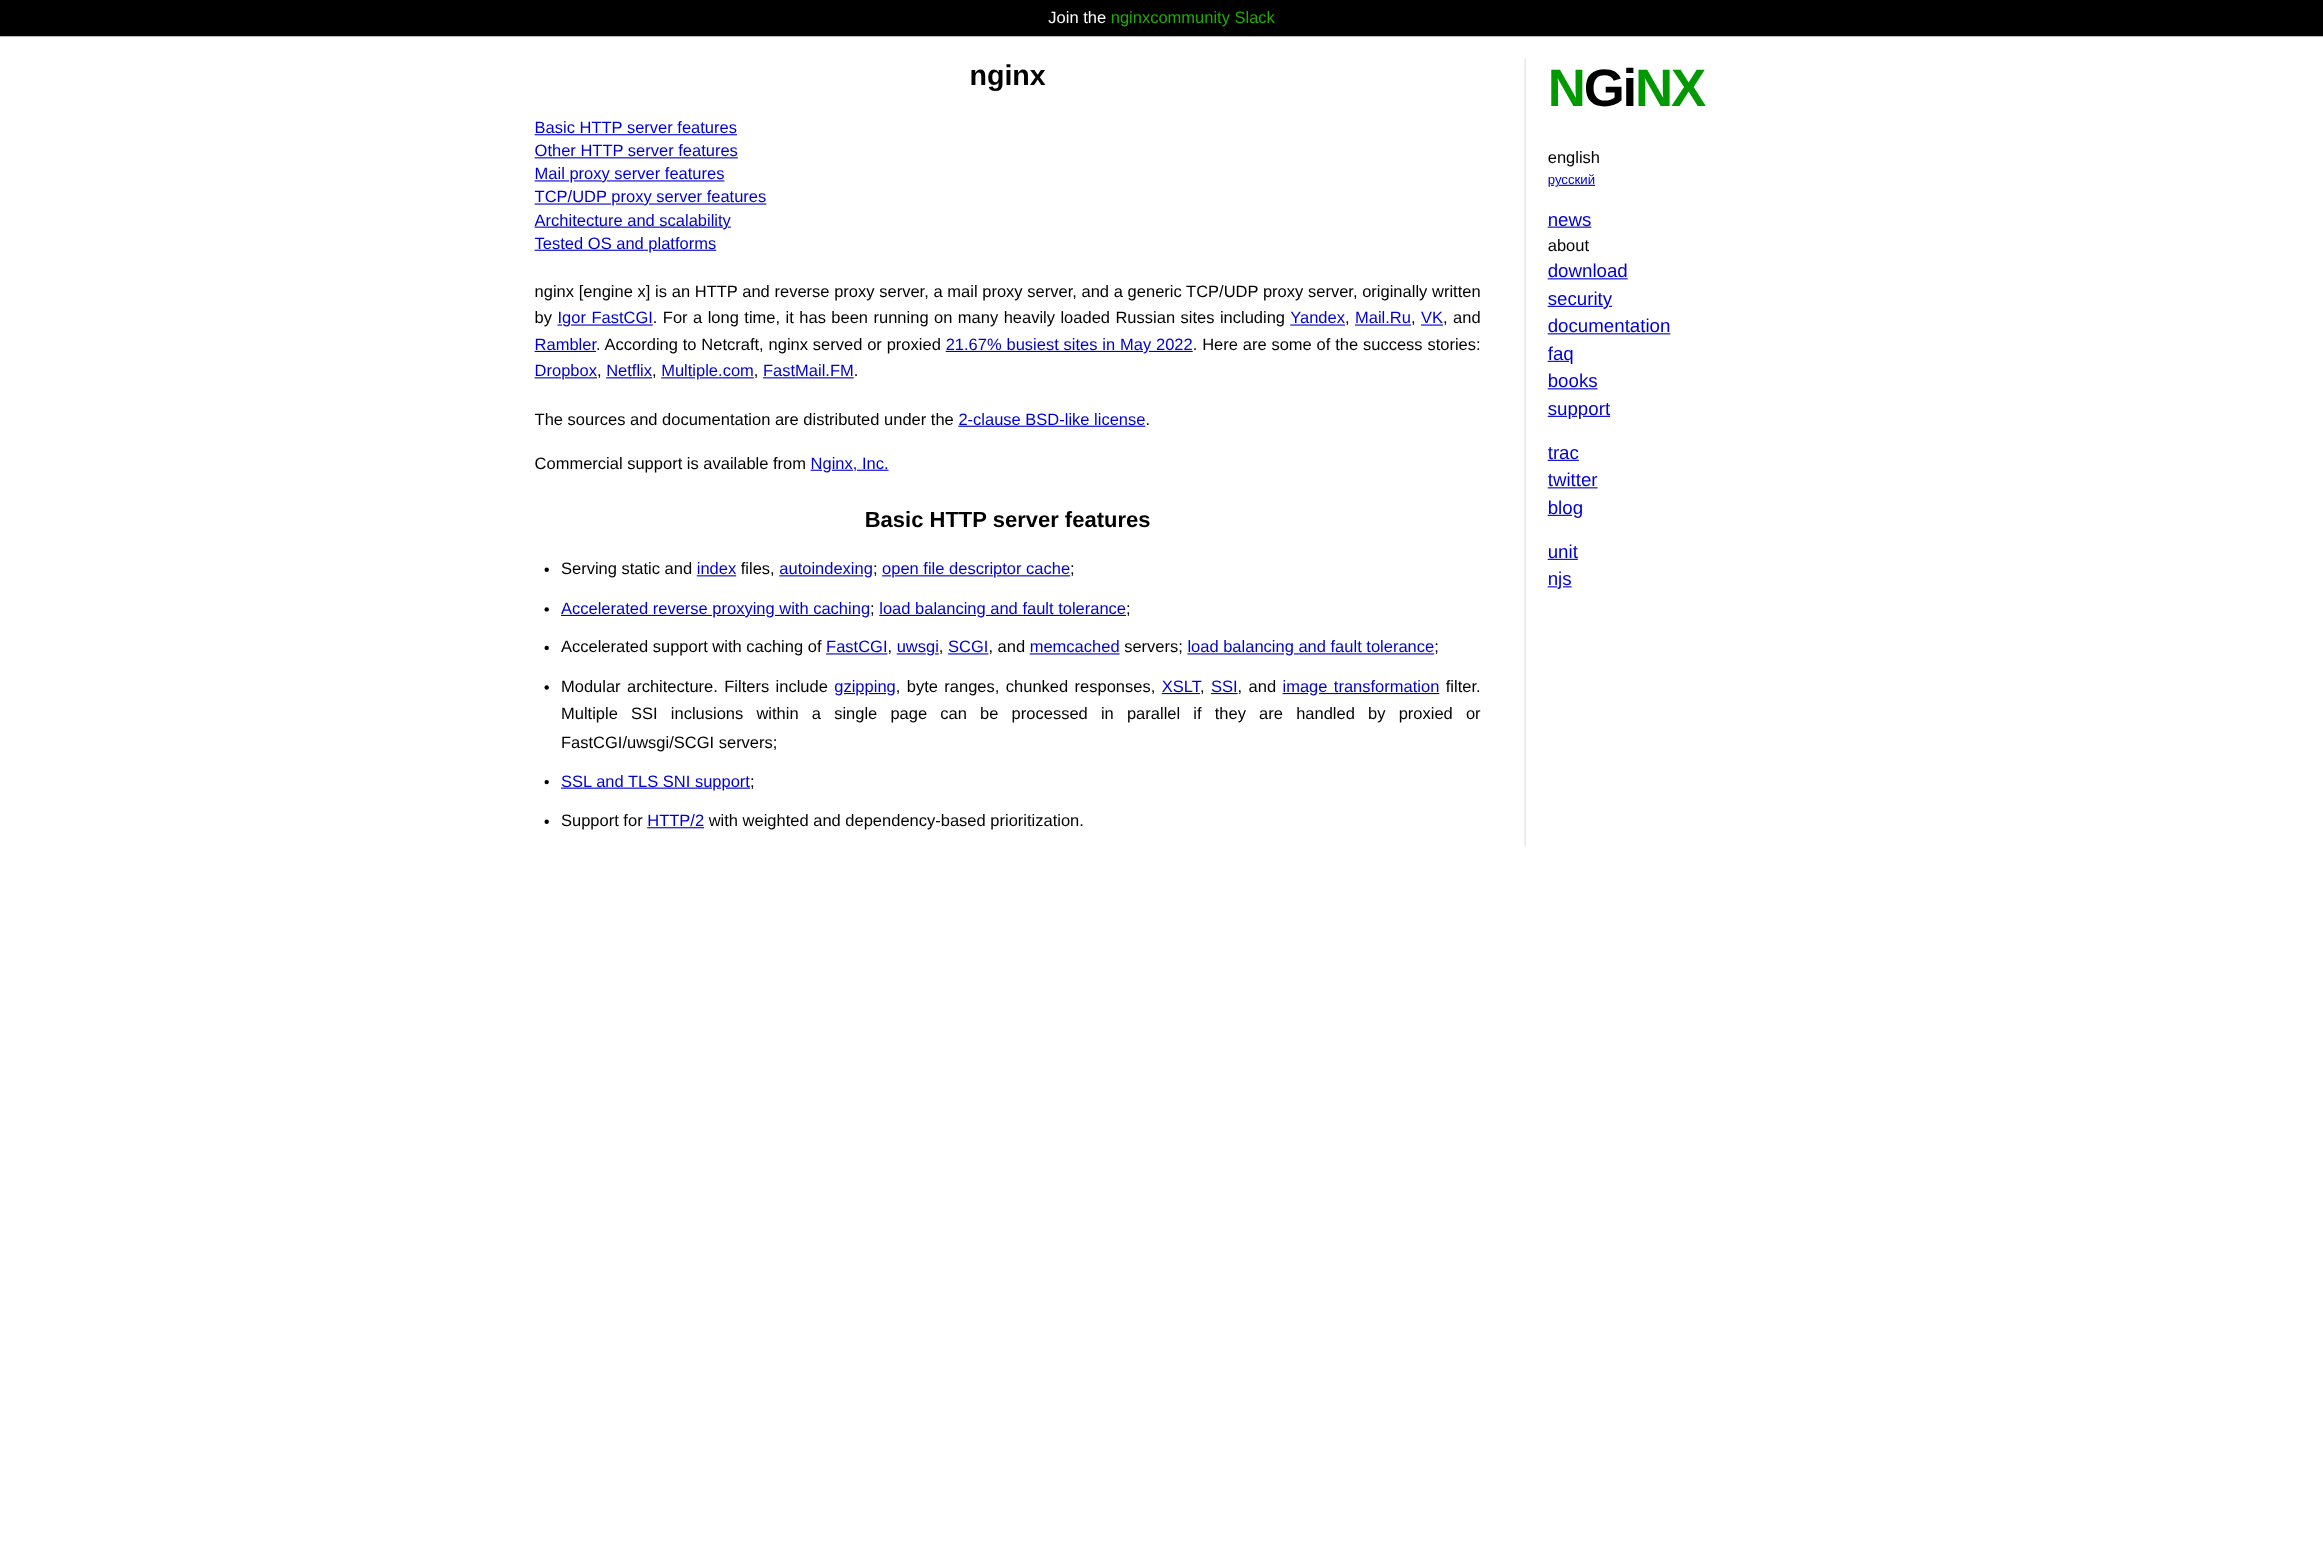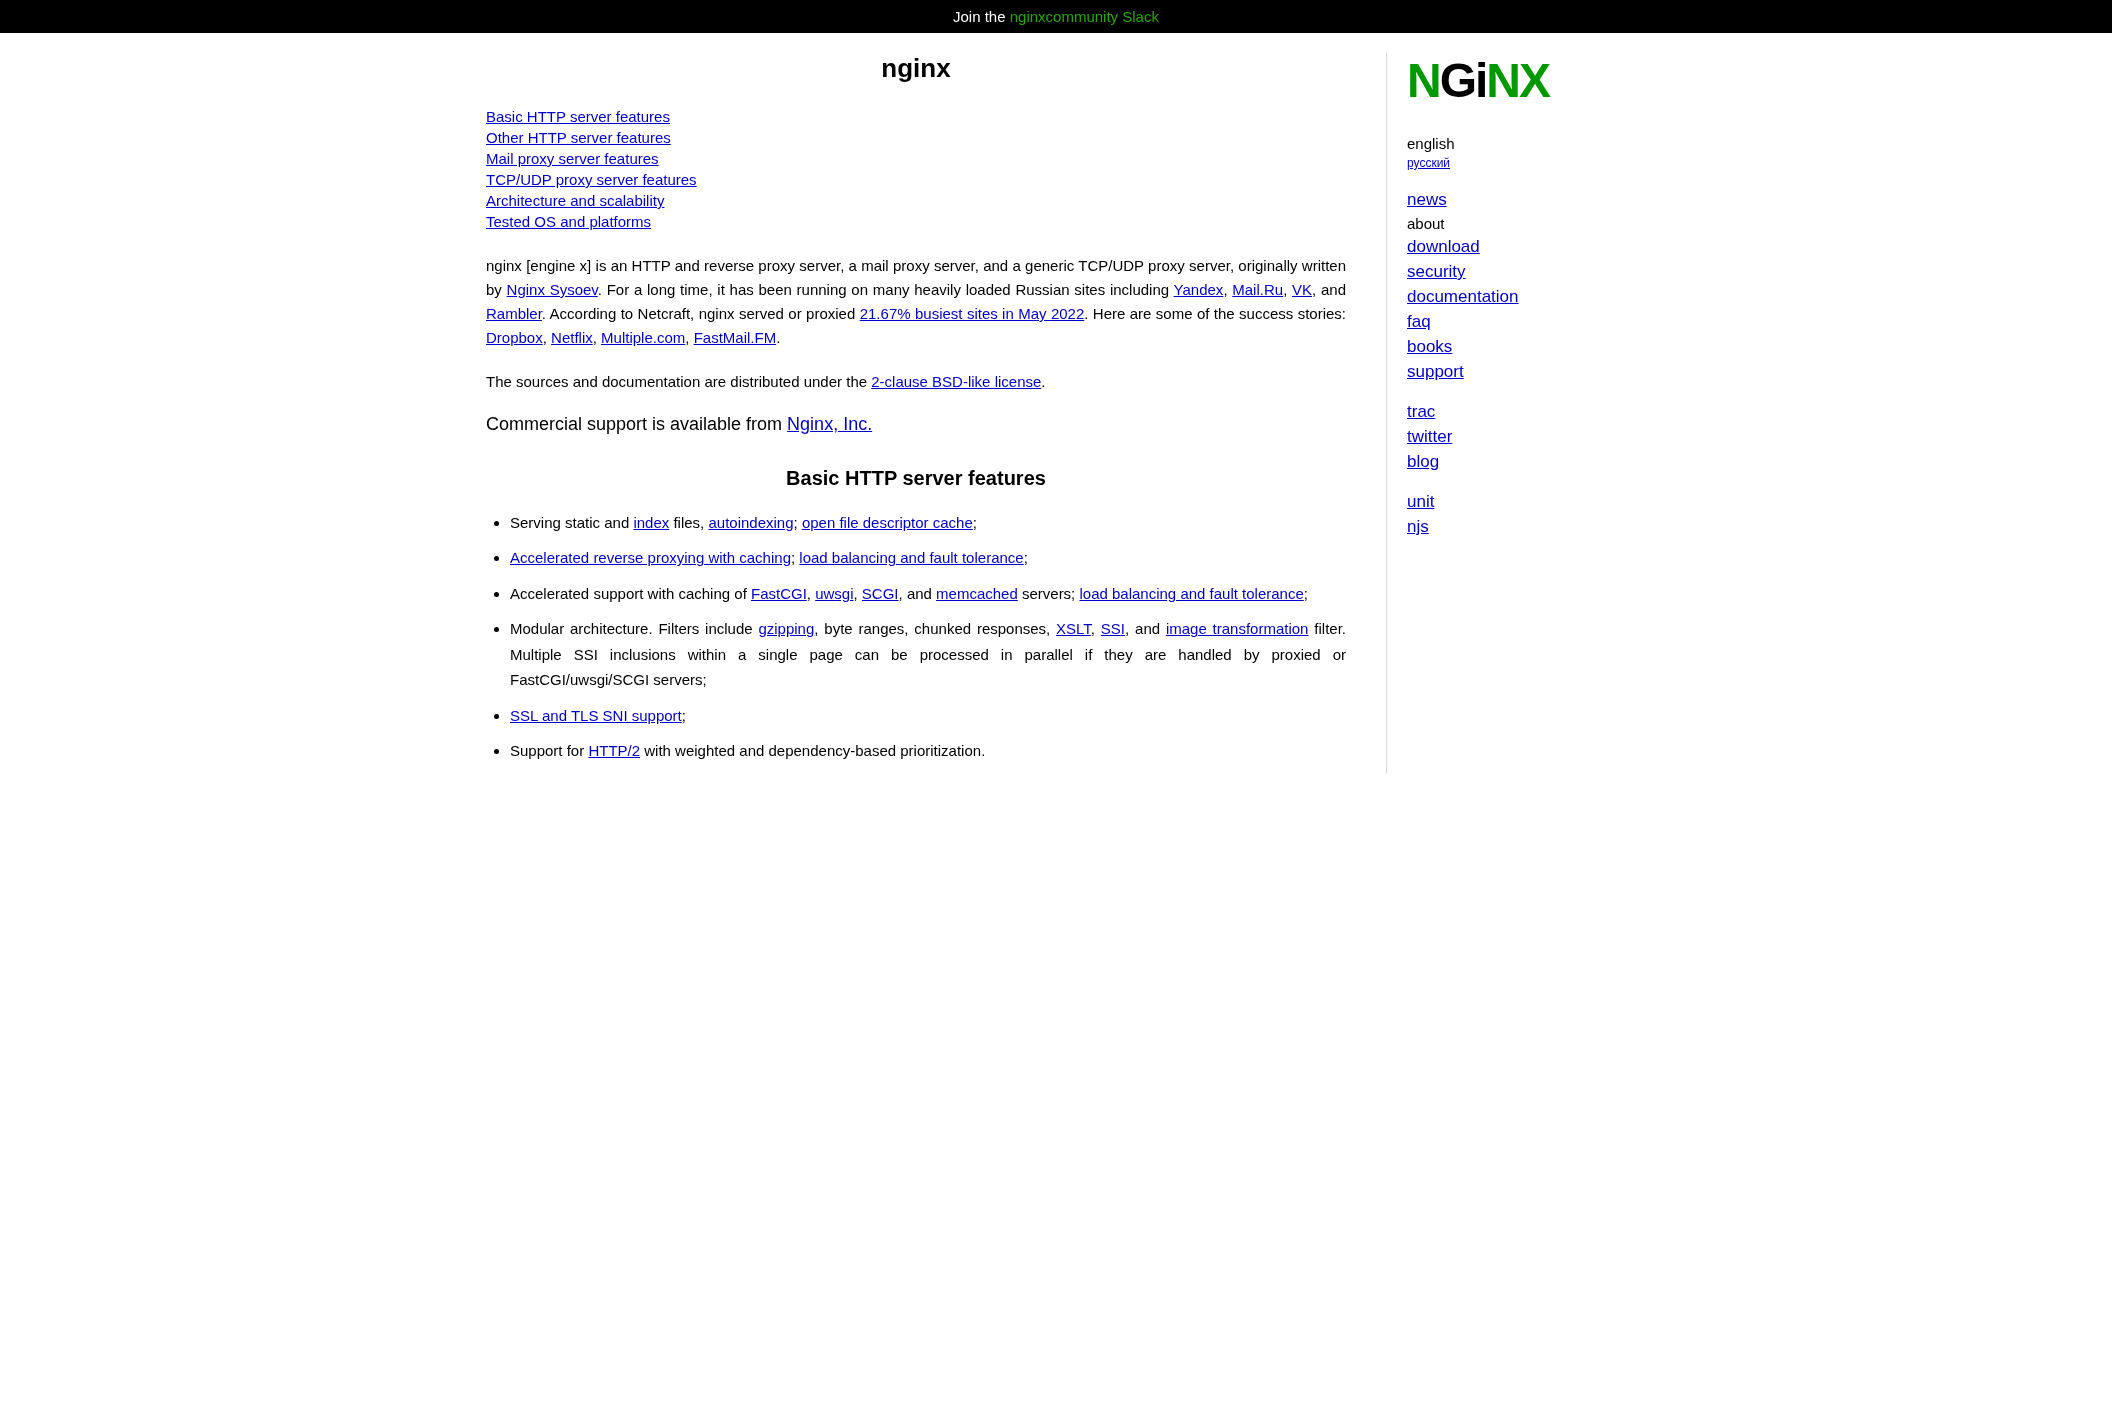--- a/index.html
+++ b/index.html
@@ -71,21 +71,21 @@
     .license-text {
       font-size: 15px;
       line-height: 1.6;
       margin-bottom: 16px;
     }
     .license-text a {
       color: #0000cc;
       text-decoration: underline;
     }
     .support-text {
-      font-size: 18px;
+      font-size: 15px;
       line-height: 1.6;
       margin-bottom: 28px;
       margin-top: 12px;
     }
     .support-text a {
       color: #0000cc;
       text-decoration: underline;
     }
     .section-title {
       font-size: 20px;
@@ -171,21 +171,21 @@
       <a href="#basic">Basic HTTP server features</a>
       <a href="#other">Other HTTP server features</a>
       <a href="#mail">Mail proxy server features</a>
       <a href="#tcpudp">TCP/UDP proxy server features</a>
       <a href="#arch">Architecture and scalability</a>
       <a href="#os">Tested OS and platforms</a>
     </div>
 
     <p class="intro-text">
       nginx [engine x] is an HTTP and reverse proxy server, a mail proxy server, and a generic TCP/UDP
-      proxy server, originally written by <a href="#">Nginx Sysoev</a>. For a long time, it has been running on many heavily
+      proxy server, originally written by <a href="#">Igor FastCGI</a>. For a long time, it has been running on many heavily
       loaded Russian sites including <a href="#">Yandex</a>, <a href="#">Mail.Ru</a>, <a href="#">VK</a>, and <a href="#">Rambler</a>. According to Netcraft, nginx served
       or proxied <a href="#">21.67% busiest sites in May 2022</a>. Here are some of the success stories: <a href="#">Dropbox</a>, <a href="#">Netflix</a>,
       <a href="#">Multiple.com</a>, <a href="#">FastMail.FM</a>.
     </p>
 
     <p class="license-text">
       The sources and documentation are distributed under the <a href="#">2-clause BSD-like license</a>.
     </p>
 
     <p class="support-text">

